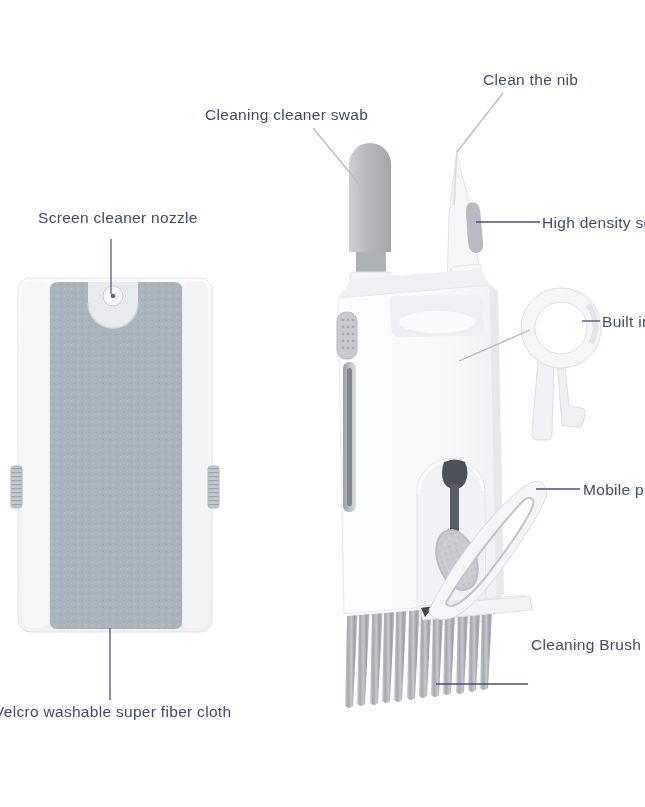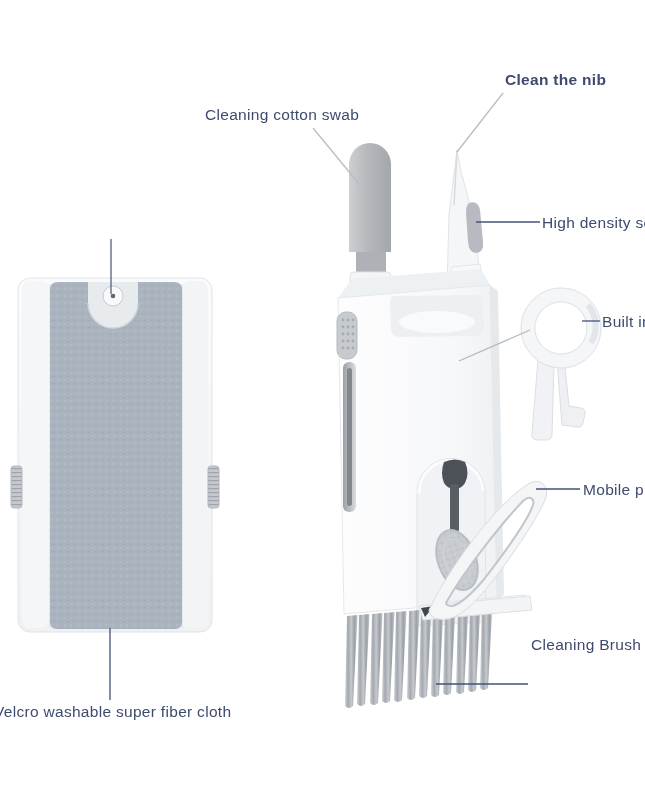--- a/index.html
+++ b/index.html
@@ -12,21 +12,21 @@
   }
   .art{position:absolute;left:0;top:0;}
   .lbl{
     position:absolute;
     font-size:15.5px;
     letter-spacing:.3px;
     color:#3e4b6e;
     white-space:nowrap;
     line-height:1;
   }
-  .lbl-nib{left:505px;top:72px;font-weight:bold;}
+  .lbl-nib{left:483px;top:72px;}
   .lbl-swab{left:205px;top:107px;}
   .lbl-nozzle{left:38px;top:210px;}
   .lbl-brushside{left:542px;top:215px;}
   .lbl-builtin{left:602px;top:314px;}
   .lbl-stand{left:583px;top:482px;}
   .lbl-brush{left:531px;top:637px;}
   .lbl-cloth{left:-6px;top:704px;}
 </style>
 </head>
 <body>
@@ -187,19 +187,20 @@
       <line x1="476" y1="222" x2="540" y2="222" stroke="#45517a"></line>
       <line x1="582" y1="321" x2="600" y2="321" stroke="#45517a"></line>
       <line x1="459" y1="361" x2="530" y2="330" stroke="#b3b8be"></line>
       <line x1="536" y1="489" x2="580" y2="489" stroke="#45517a"></line>
       <line x1="436" y1="684" x2="528" y2="684" stroke="#45517a"></line>
       <line x1="110" y1="628" x2="110" y2="700" stroke="#45517a"></line>
     </g>
   </svg>
 
   <div class="lbl lbl-nib">Clean the nib</div>
-  <div class="lbl lbl-swab">Cleaning cotton swab</div>
+  <div class="lbl lbl-swab">Cleaning cleaner swab</div>
+  <div class="lbl lbl-nozzle">Screen cleaner nozzle</div>
   <div class="lbl lbl-brushside">High density sof</div>
   <div class="lbl lbl-builtin">Built in</div>
   <div class="lbl lbl-stand">Mobile pho</div>
   <div class="lbl lbl-brush">Cleaning Brush</div>
   <div class="lbl lbl-cloth">Velcro washable super fiber cloth</div>
 </div>
 
 </body></html>

